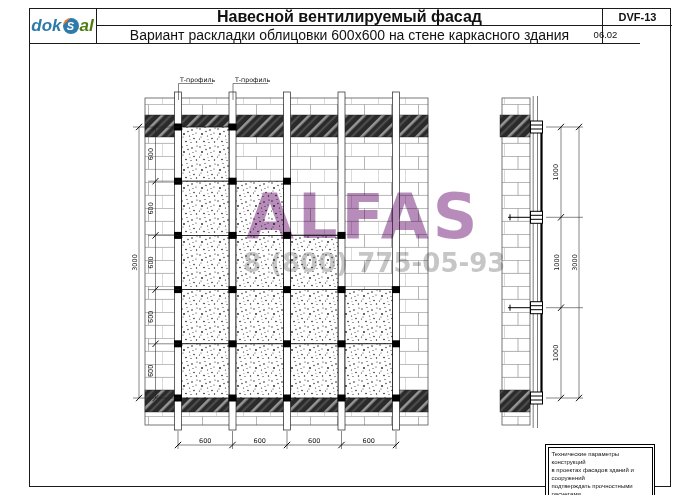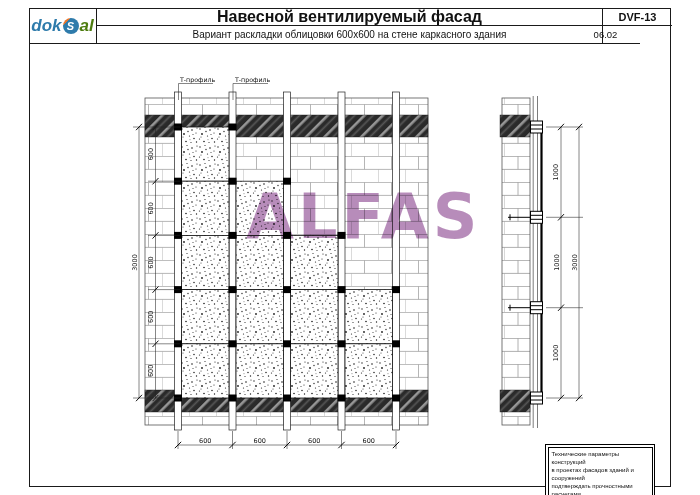--- a/index.html
+++ b/index.html
@@ -6,21 +6,21 @@
   #sheet{position:relative;width:700px;height:495px;background:#fff;overflow:hidden;
          font-family:"Liberation Sans", sans-serif;color:#111;}
   
   #frame{position:absolute;left:29px;top:8px;width:642px;height:479px;border:1.6px solid #1a1a1a;box-sizing:border-box;}
   .hcell{position:absolute;box-sizing:border-box;border-right:1.4px solid #1a1a1a;}
   #logo-cell{left:29px;top:8px;width:68px;height:36px;border-bottom:1.4px solid #1a1a1a;
              display:flex;align-items:center;justify-content:center;}
   #title-cell{left:97px;top:8px;width:506px;height:18px;border-bottom:1px solid #1a1a1a;
               display:flex;align-items:center;justify-content:center;font-size:16px;font-weight:bold;}
   #subtitle-cell{left:97px;top:26px;width:506px;height:18px;border-bottom:1.4px solid #1a1a1a;
-              display:flex;align-items:center;justify-content:center;font-size:10px;}
+              display:flex;align-items:center;justify-content:center;font-size:14px;}
   #code-cell{left:603px;top:8px;width:69px;height:18px;border-bottom:1px solid #1a1a1a;border-right:none;
               display:flex;align-items:center;justify-content:center;font-size:11px;font-weight:bold;}
   #sheet-cell{left:571px;top:26px;width:69px;height:18px;border-bottom:1.4px solid #1a1a1a;border-right:none;
               display:flex;align-items:center;justify-content:center;font-size:9.5px;}
   
   .logo{font-style:italic;font-weight:bold;font-size:17px;display:flex;align-items:center;}
   .logo-dok{color:#2e7bab;}
   .logo-al{color:#4d7c0f;}
   .logo-s{display:inline-block;width:16px;height:16px;border-radius:50%;
           background:linear-gradient(135deg,#e8762c 24%,#2e7bab 24%);
@@ -244,20 +244,21 @@
         <text class="dim-t" x="558.5" y="352.9" text-anchor="middle" transform="rotate(-90 558.5 352.9)">1000</text>
         <line class="thin" x1="579" y1="127" x2="579" y2="398"></line>
         <line class="tick" x1="576" y1="130.2" x2="582" y2="123.8"></line>
         <line class="tick" x1="576" y1="401.2" x2="582" y2="394.8"></line>
         <text class="dim-t" x="576.5" y="262.5" text-anchor="middle" transform="rotate(-90 576.5 262.5)">3000</text>
       </g>
     </g>
   </svg>
 
   <div id="wm-name">ALFAS</div>
+  <div id="wm-phone">8 (800) 775-05-93</div>
 
   <div id="note-box">
     <div id="note-inner">
       <div>Технические параметры конструкций</div>
       <div>в проектах фасадов зданий и сооружений</div>
       <div>подтверждать прочностными расчетами.</div>
     </div>
   </div>
 
 </div>

